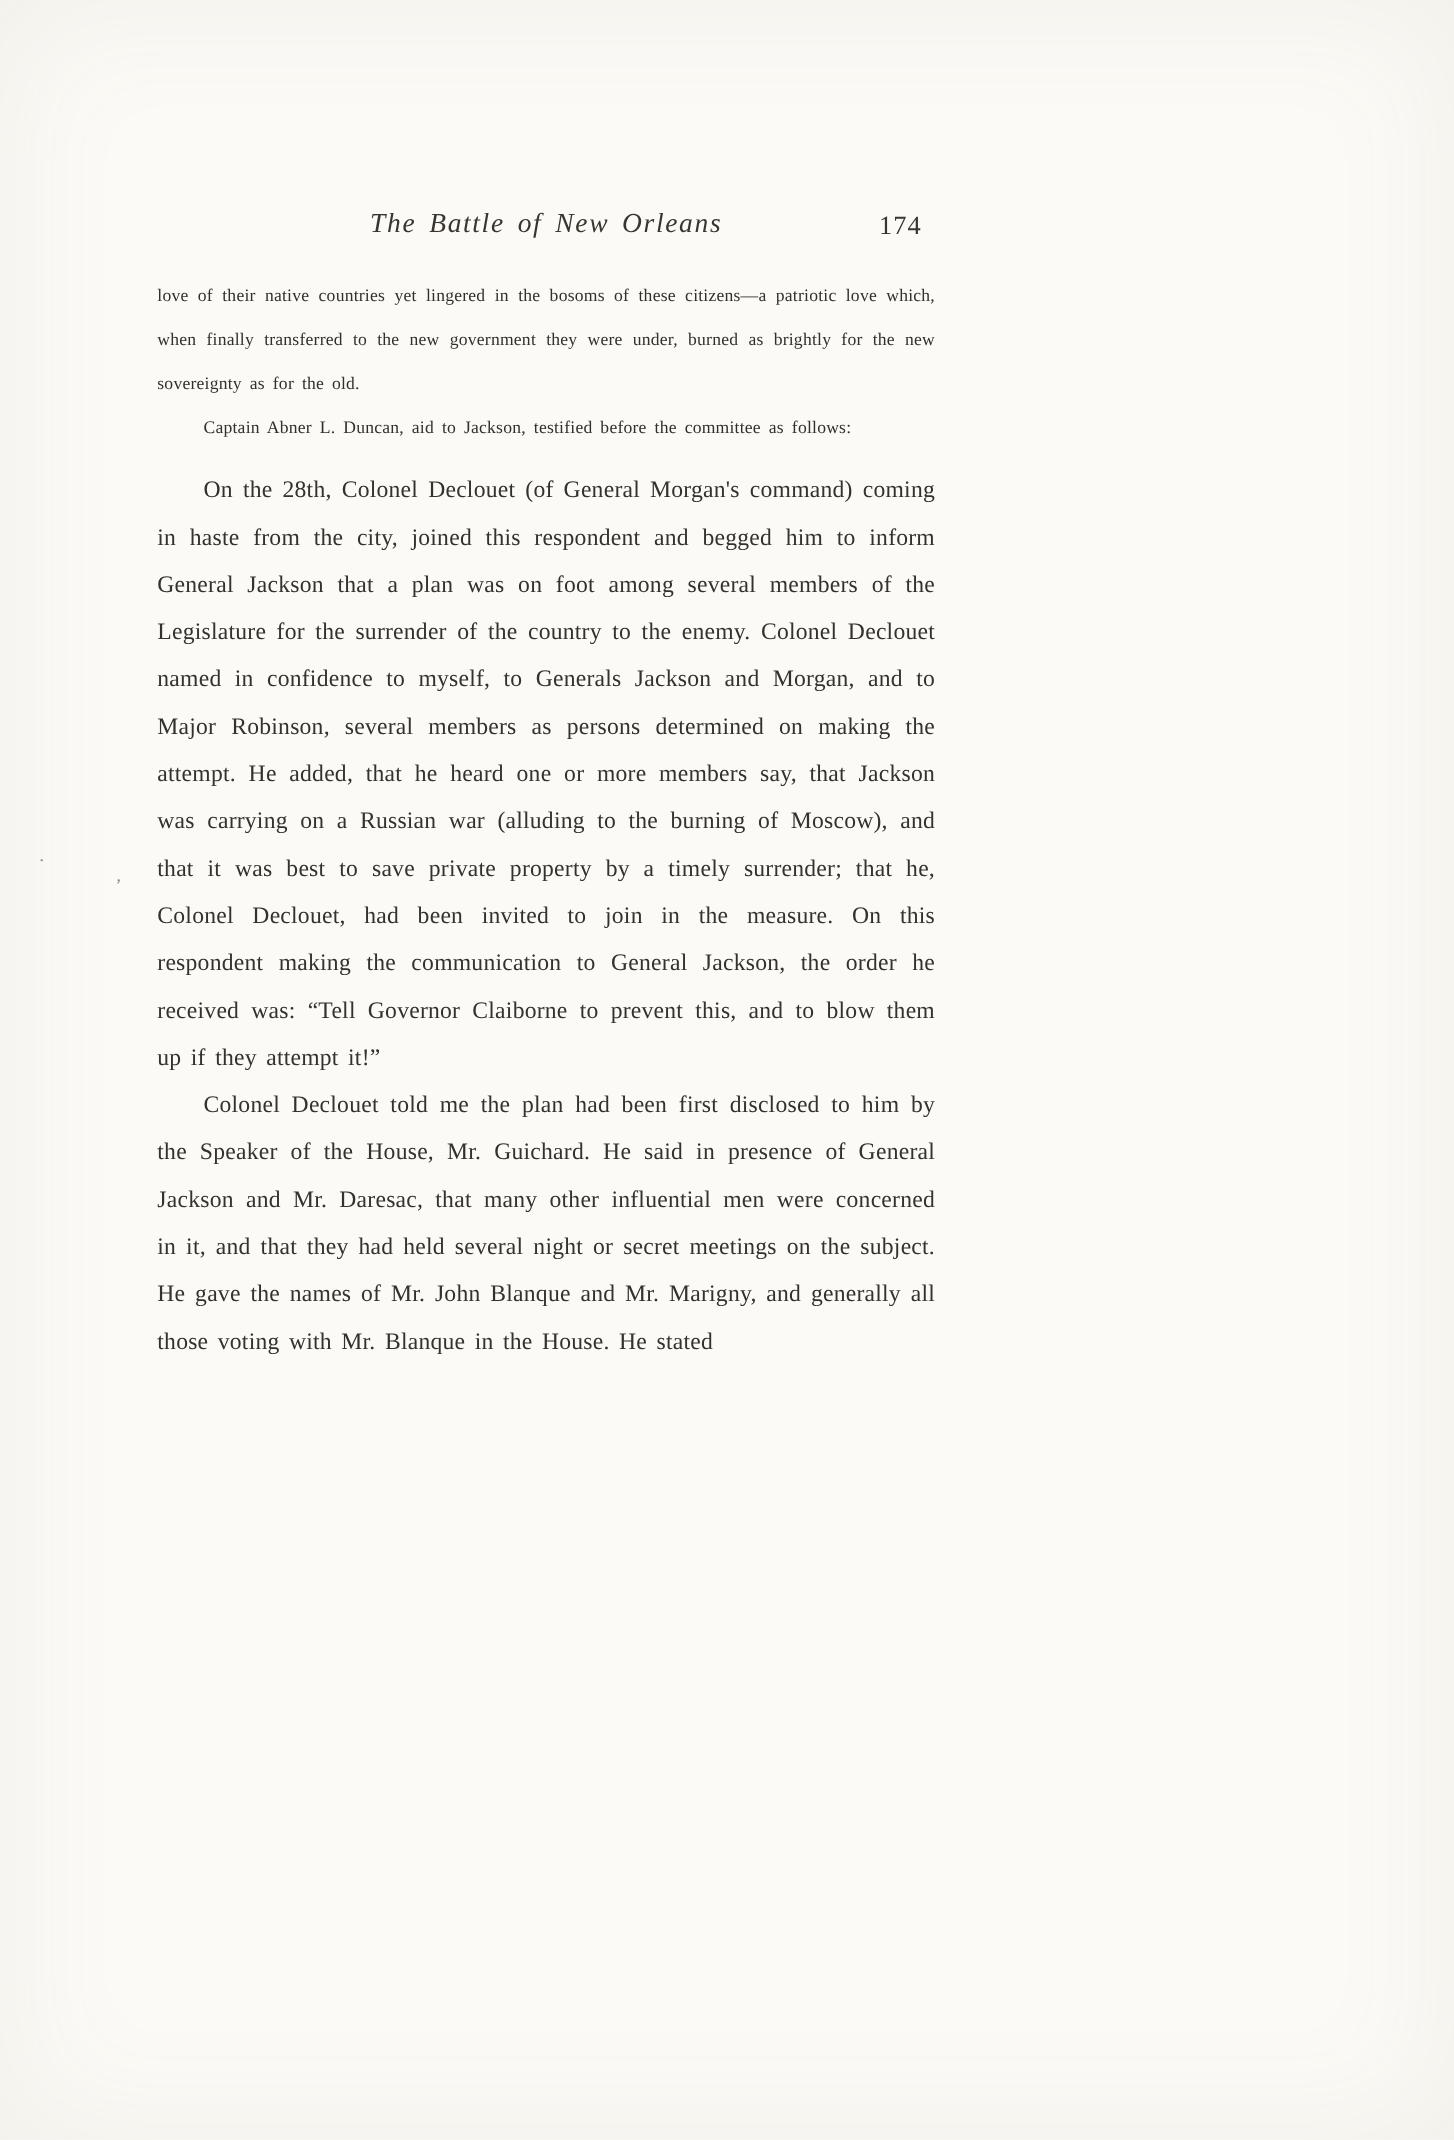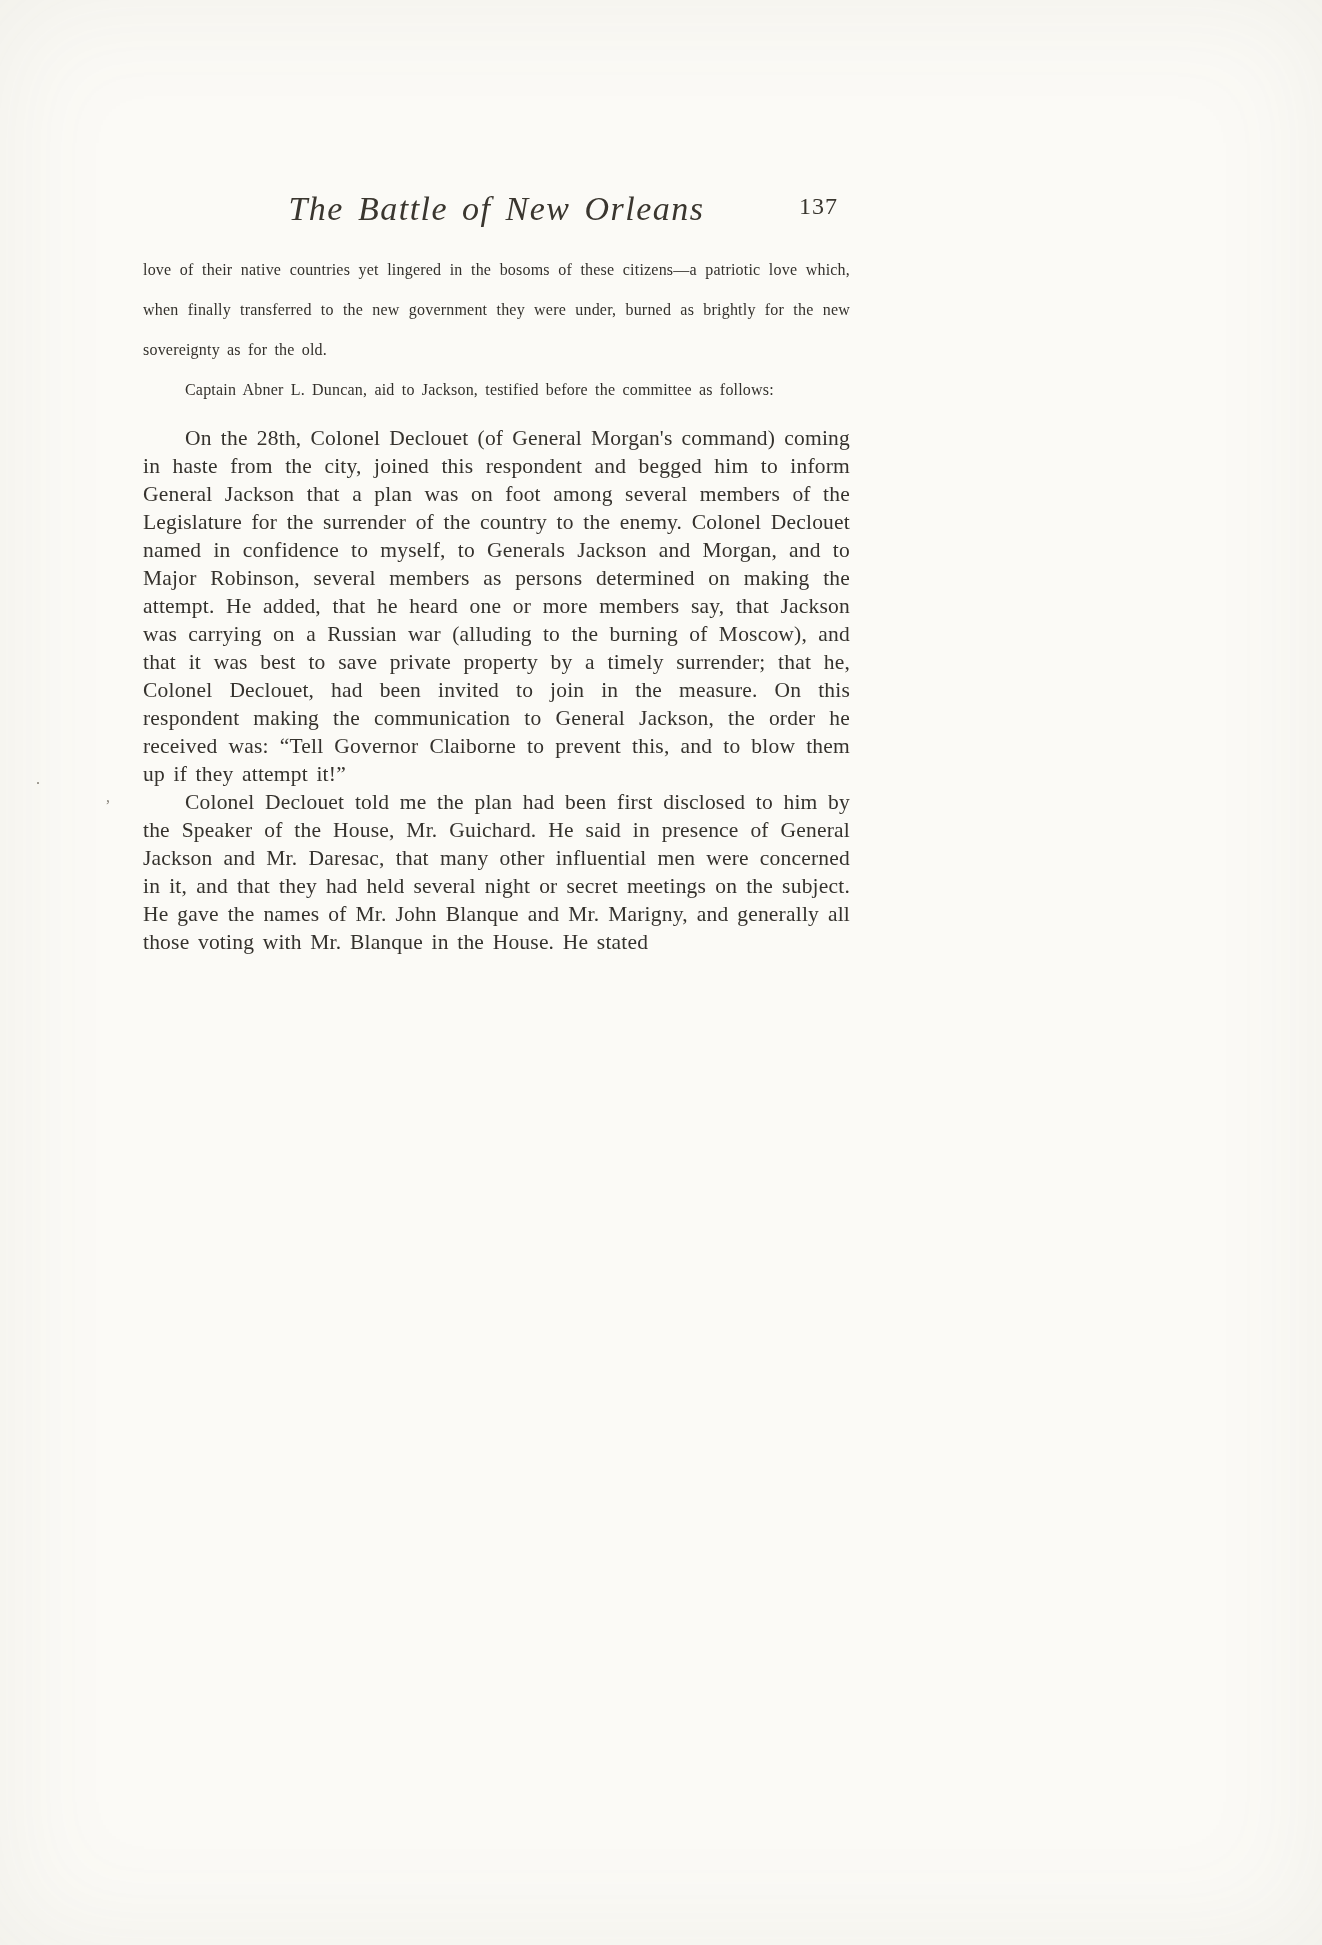--- a/index.html
+++ b/index.html
@@ -30,21 +30,21 @@
     position: absolute;
     top: 190px;
     left: 143px;
     width: 707px;
     height: 40px;
   }
   .running-title {
     display: block;
     text-align: center;
     font-style: italic;
-    font-size: 34px;
+    font-size: 25px;
     letter-spacing: 1.5px;
     word-spacing: 4px;
     color: #3a362f;
   }
   .page-number {
     position: absolute;
     right: 12px;
     top: 3px;
     font-size: 24px;
     letter-spacing: 1px;
@@ -61,21 +61,21 @@
     font-size: 16px;
     line-height: 40px;
     text-align: justify;
     word-spacing: 3px;
     letter-spacing: 0.2px;
     color: #33302b;
   }
   .indent { text-indent: 42px; }
   .quote {
     font-size: 21.5px;
-    line-height: 28px;
+    line-height: 43px;
     text-align: justify;
     word-spacing: 3px;
     letter-spacing: 0.2px;
     color: #35322d;
   }
   .quote-block { margin-top: 14px; }
   
   .margin-mark {
     position: absolute;
     color: #8a857c;
@@ -84,21 +84,21 @@
   .mark-1 { left: 36px; top: 770px; }
   .mark-2 { left: 106px; top: 788px; }
 </style>
 </head>
 <body>
 
 <div class="page">
 
   <div class="header">
     <span class="running-title">The Battle of New Orleans</span>
-    <span class="page-number">137</span>
+    <span class="page-number">174</span>
   </div>
 
   <div class="body">
 
     <p class="main">love of their native countries yet lingered in the bosoms of these citizens—a patriotic love which, when finally transferred to the new government they were under, burned as brightly for the new sovereignty as for the old.</p>
 
     <p class="main indent">Captain Abner L. Duncan, aid to Jackson, testified before the committee as follows:</p>
 
     <p class="quote indent quote-block">On the 28th, Colonel Declouet (of General Morgan's command) coming in haste from the city, joined this respondent and begged him to inform General Jackson that a plan was on foot among several members of the Legislature for the surrender of the country to the enemy.  Colonel Declouet named in confidence to myself, to Generals Jackson and Morgan, and to Major Robinson, several members as persons determined on making the attempt.  He added, that he heard one or more members say, that Jackson was carrying on a Russian war (alluding to the burning of Moscow), and that it was best to save private property by a timely surrender; that he, Colonel Declouet, had been invited to join in the measure.  On this respondent making the communication to General Jackson, the order he received was: “Tell Governor Claiborne to prevent this, and to blow them up if they attempt it!”</p>
 

